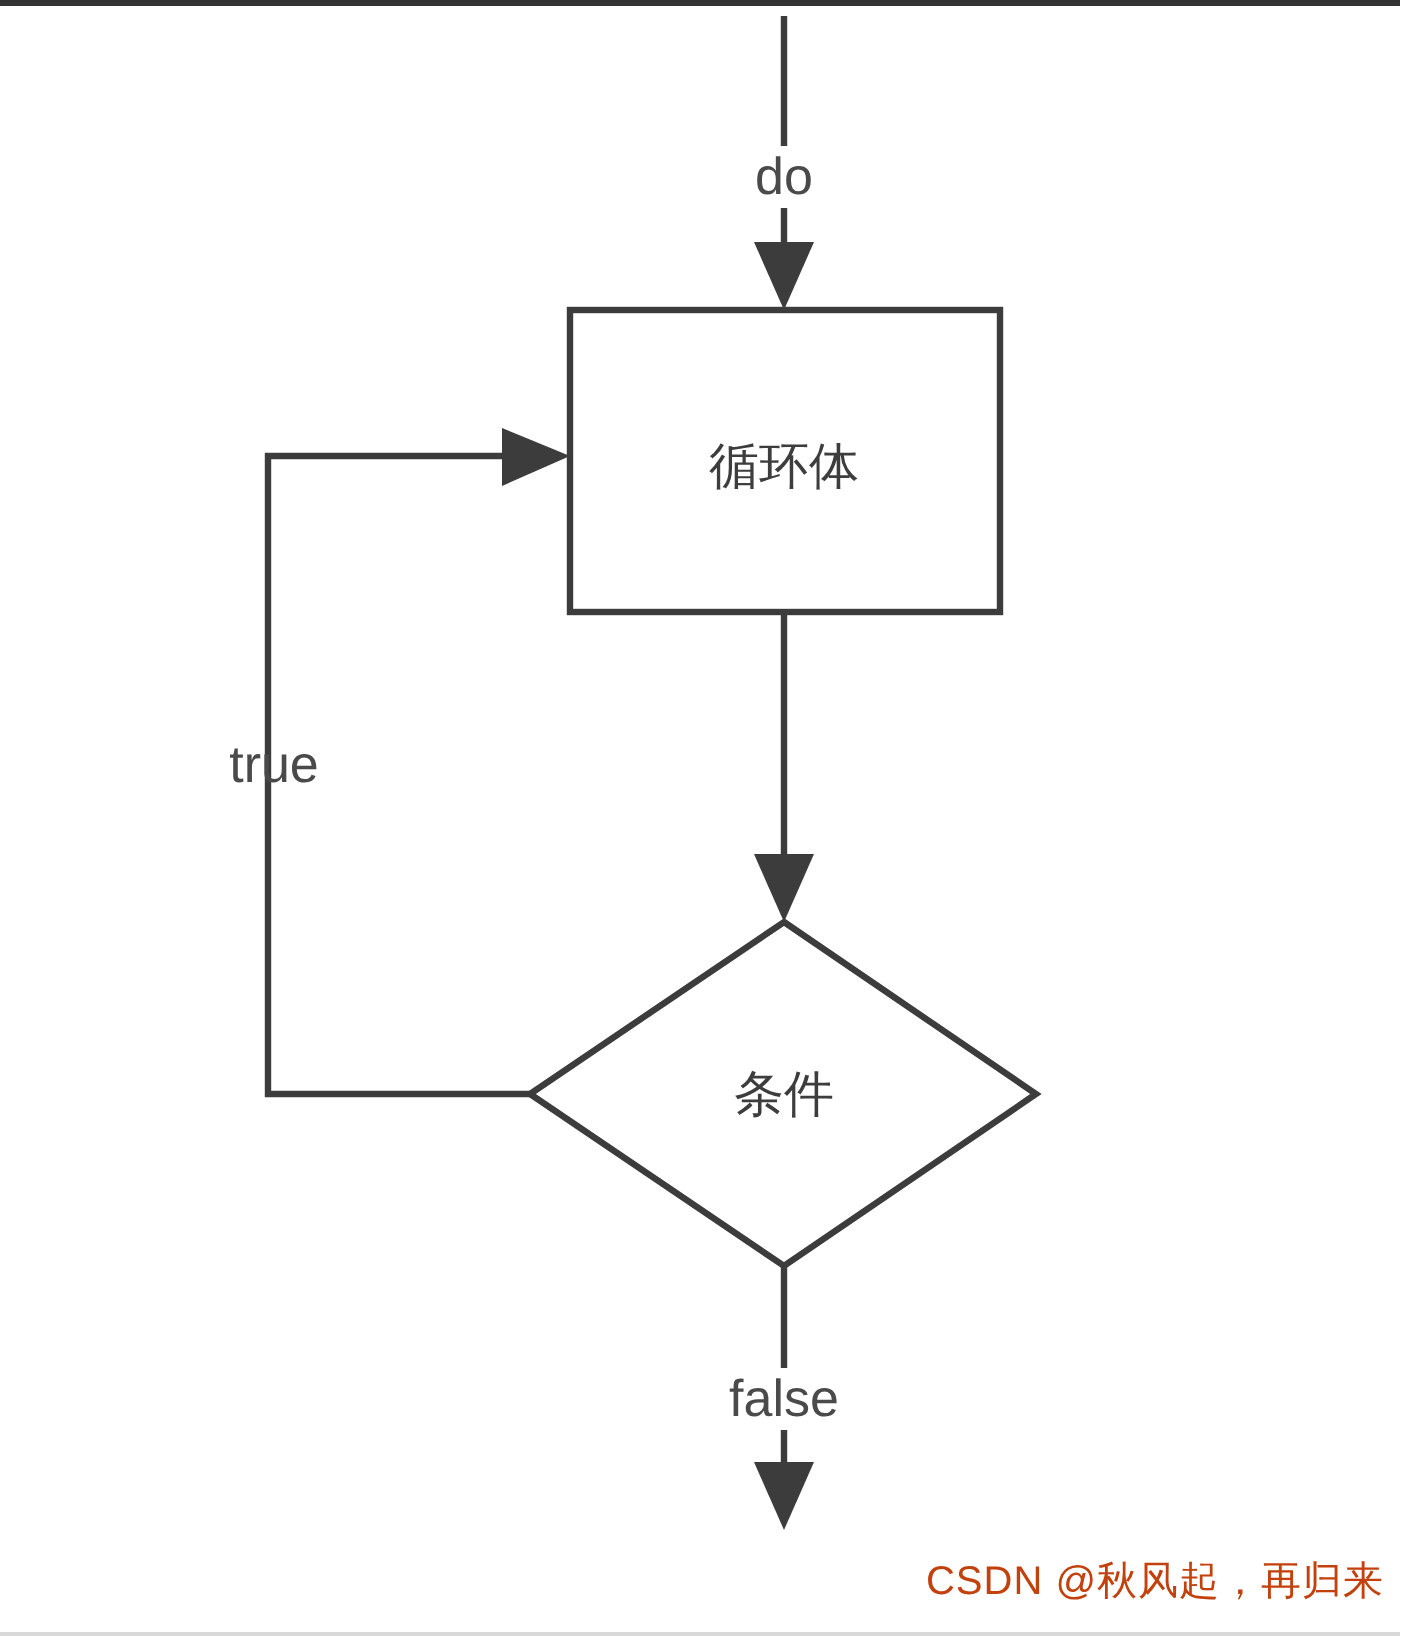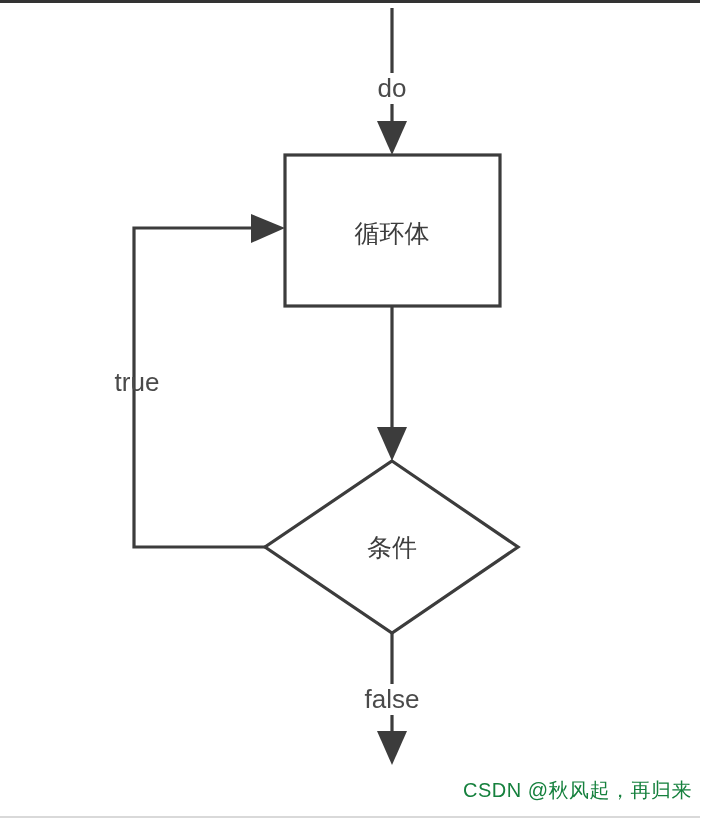--- a/index.html
+++ b/index.html
@@ -59,21 +59,21 @@
   .arrow-head {
     fill: #3c3c3c;
     stroke: none;
   }
   #watermark {
     position: absolute;
     right: 8px;
     bottom: 12px;
     font-family: "Liberation Sans", "DejaVu Sans", sans-serif;
     font-size: 20px;
-    color: #15803d;
+    color: #c2410c;
     letter-spacing: 0.5px;
     white-space: nowrap;
     user-select: none;
   }
 </style>
 </head>
 <body>
 
 <div id="canvas">
 

